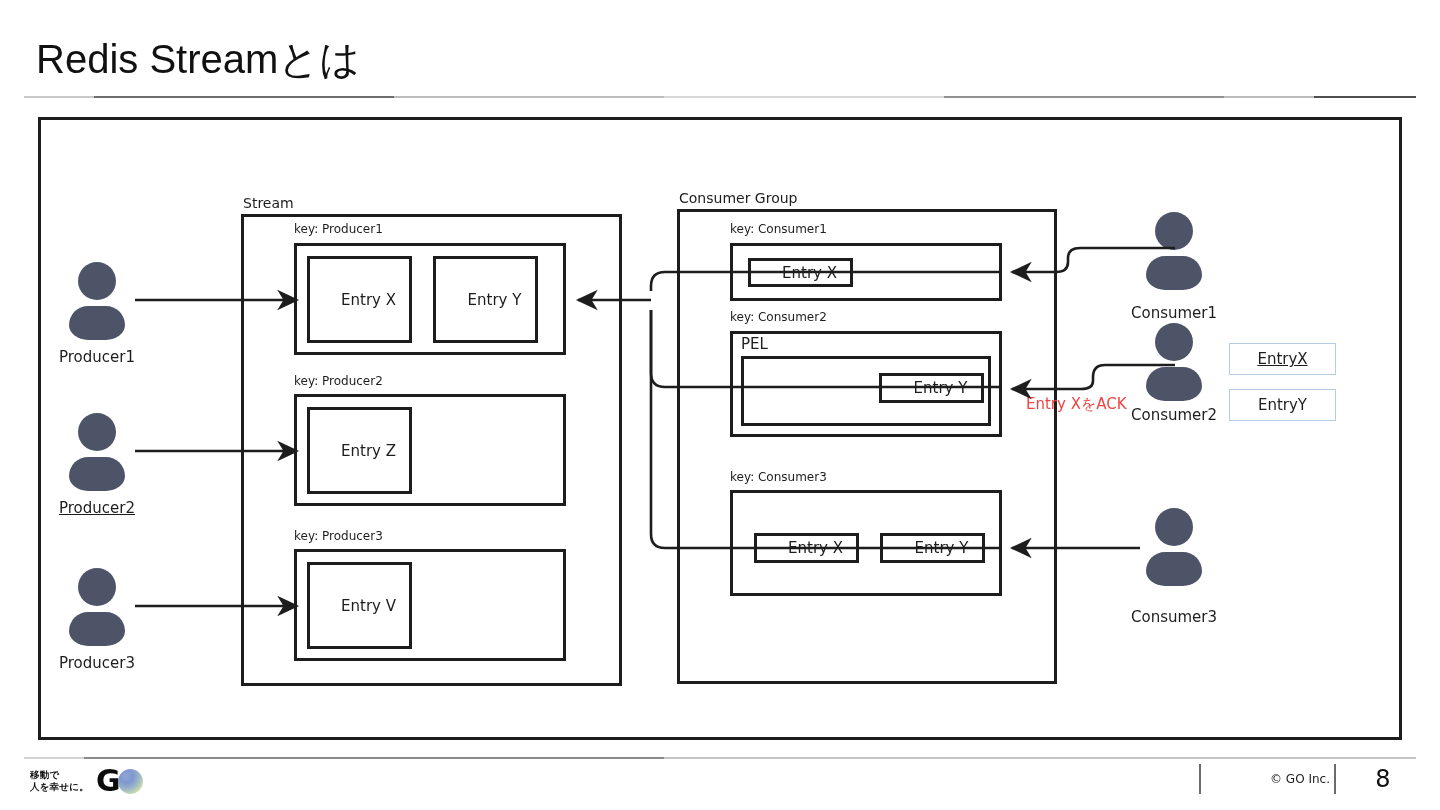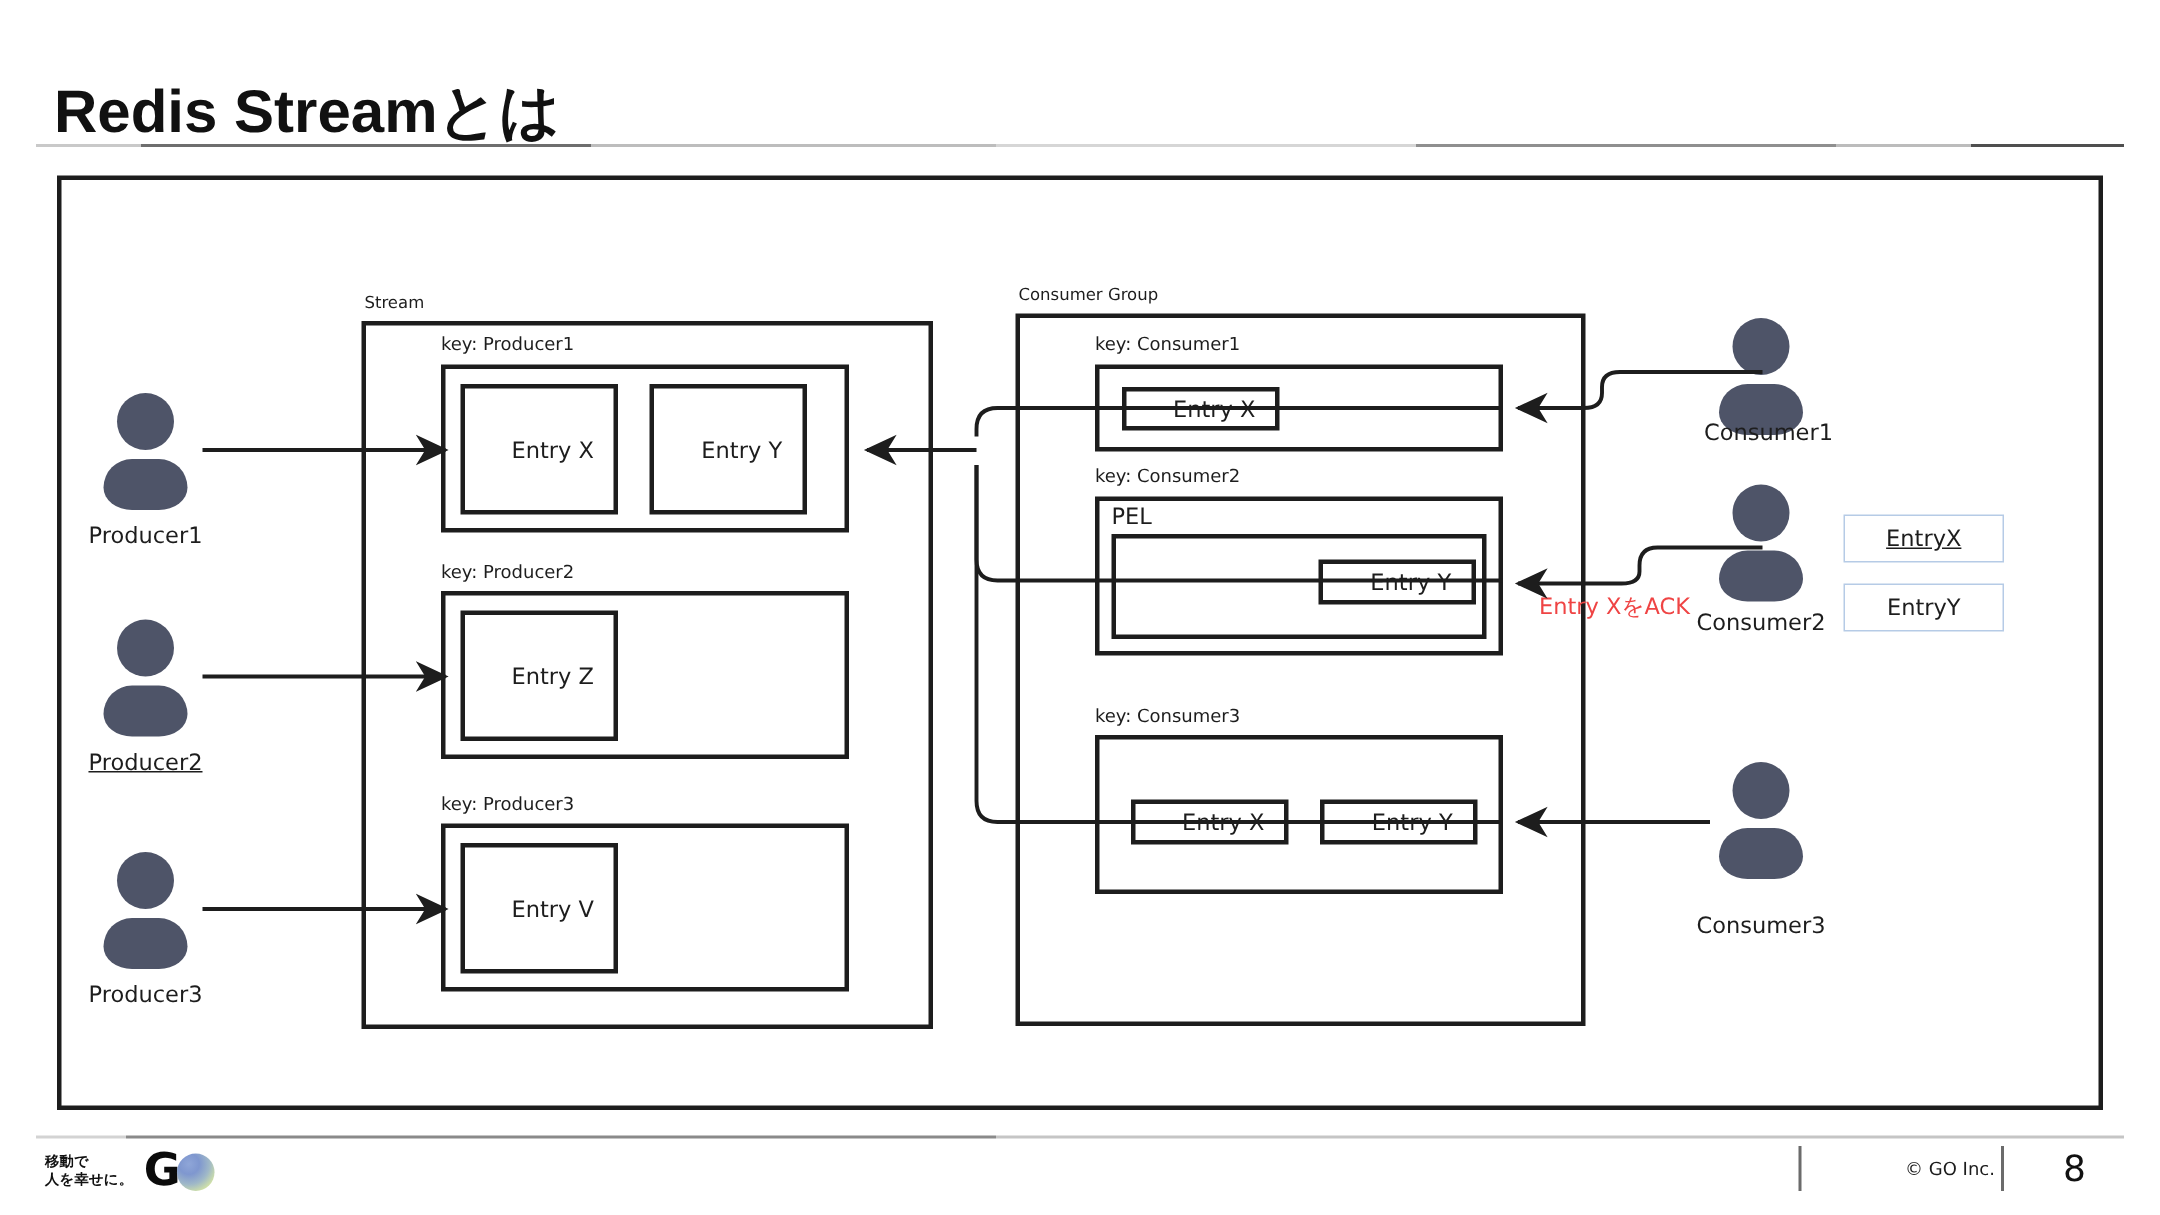--- a/index.html
+++ b/index.html
@@ -3,22 +3,22 @@
 <meta charset="utf-8">
 <style>
   html,body{margin:0;padding:0;background:#ffffff;}
   body{
     width:1440px;height:810px;position:relative;overflow:hidden;
     font-family:"Liberation Sans","DejaVu Sans",sans-serif;
     color:#1a1a1a;
   }
   
   .slide-title{
-    position:absolute;left:36px;top:48px;
-    font-size:40px;line-height:54px;font-weight:700;color:#111111;
+    position:absolute;left:36px;top:32px;
+    font-size:40px;line-height:54px;font-weight:400;color:#111111;
     letter-spacing:0px;white-space:nowrap;
   }
   .header-rule{
     position:absolute;left:24px;top:96px;width:1392px;height:2px;
     background:linear-gradient(to right,#c9c9c9 0px,#c9c9c9 70px,#6e6e6e 70px,#6e6e6e 370px,#bdbdbd 370px,#bdbdbd 640px,#d6d6d6 640px,#d6d6d6 920px,#8f8f8f 920px,#8f8f8f 1200px,#bcbcbc 1200px,#bcbcbc 1290px,#4f4f4f 1290px,#4f4f4f 1392px);
   }
   
   .footer-rule{
     position:absolute;left:24px;top:757px;width:1392px;height:2px;
     background:linear-gradient(to right,#d3d3d3 0px,#d3d3d3 60px,#8a8a8a 60px,#8a8a8a 640px,#c5c5c5 640px,#c5c5c5 1392px);
@@ -49,21 +49,21 @@
   
   .diagram-frame{
     position:absolute;left:38px;top:117px;width:1364px;height:623px;
     border:3px solid #1d1d1d;box-sizing:border-box;background:#fff;
   }
   
   .box{position:absolute;box-sizing:border-box;background:transparent;}
   .stream-box{left:241px;top:214px;width:381px;height:472px;border:3px solid #1d1d1d;}
   .cgroup-box{left:677px;top:209px;width:380px;height:475px;border:3px solid #1d1d1d;}
   .group-label{
-    position:absolute;font-size:11px;color:#1d1d1d;white-space:nowrap;
+    position:absolute;font-size:14px;color:#1d1d1d;white-space:nowrap;
     font-family:"DejaVu Sans",sans-serif;
   }
   .key-label{
     position:absolute;font-size:12px;color:#1d1d1d;white-space:nowrap;
     font-family:"DejaVu Sans",sans-serif;
   }
   .inner-box{position:absolute;box-sizing:border-box;border:3px solid #1d1d1d;}
   .entry-box{
     position:absolute;box-sizing:border-box;border:3px solid #1d1d1d;
     display:flex;align-items:center;justify-content:center;
@@ -160,21 +160,21 @@
 <div class="person" style="left:64px;top:568px;">
   <div class="head"></div>
   <div class="body"></div>
 </div>
 <div class="person-label" style="left:56px;top:654px;width:82px;">Producer3</div>
 
 <div class="person" style="left:1141px;top:212px;">
   <div class="head"></div>
   <div class="body"></div>
 </div>
-<div class="person-label" style="left:1126px;top:279px;width:96px;text-align:right;">Consumer1</div>
+<div class="person-label" style="left:1126px;top:304px;width:96px;">Consumer1</div>
 
 <div class="person" style="left:1141px;top:323px;">
   <div class="head"></div>
   <div class="body"></div>
 </div>
 <div class="person-label" style="left:1126px;top:406px;width:96px;">Consumer2</div>
 
 <div class="person" style="left:1141px;top:508px;">
   <div class="head"></div>
   <div class="body"></div>

